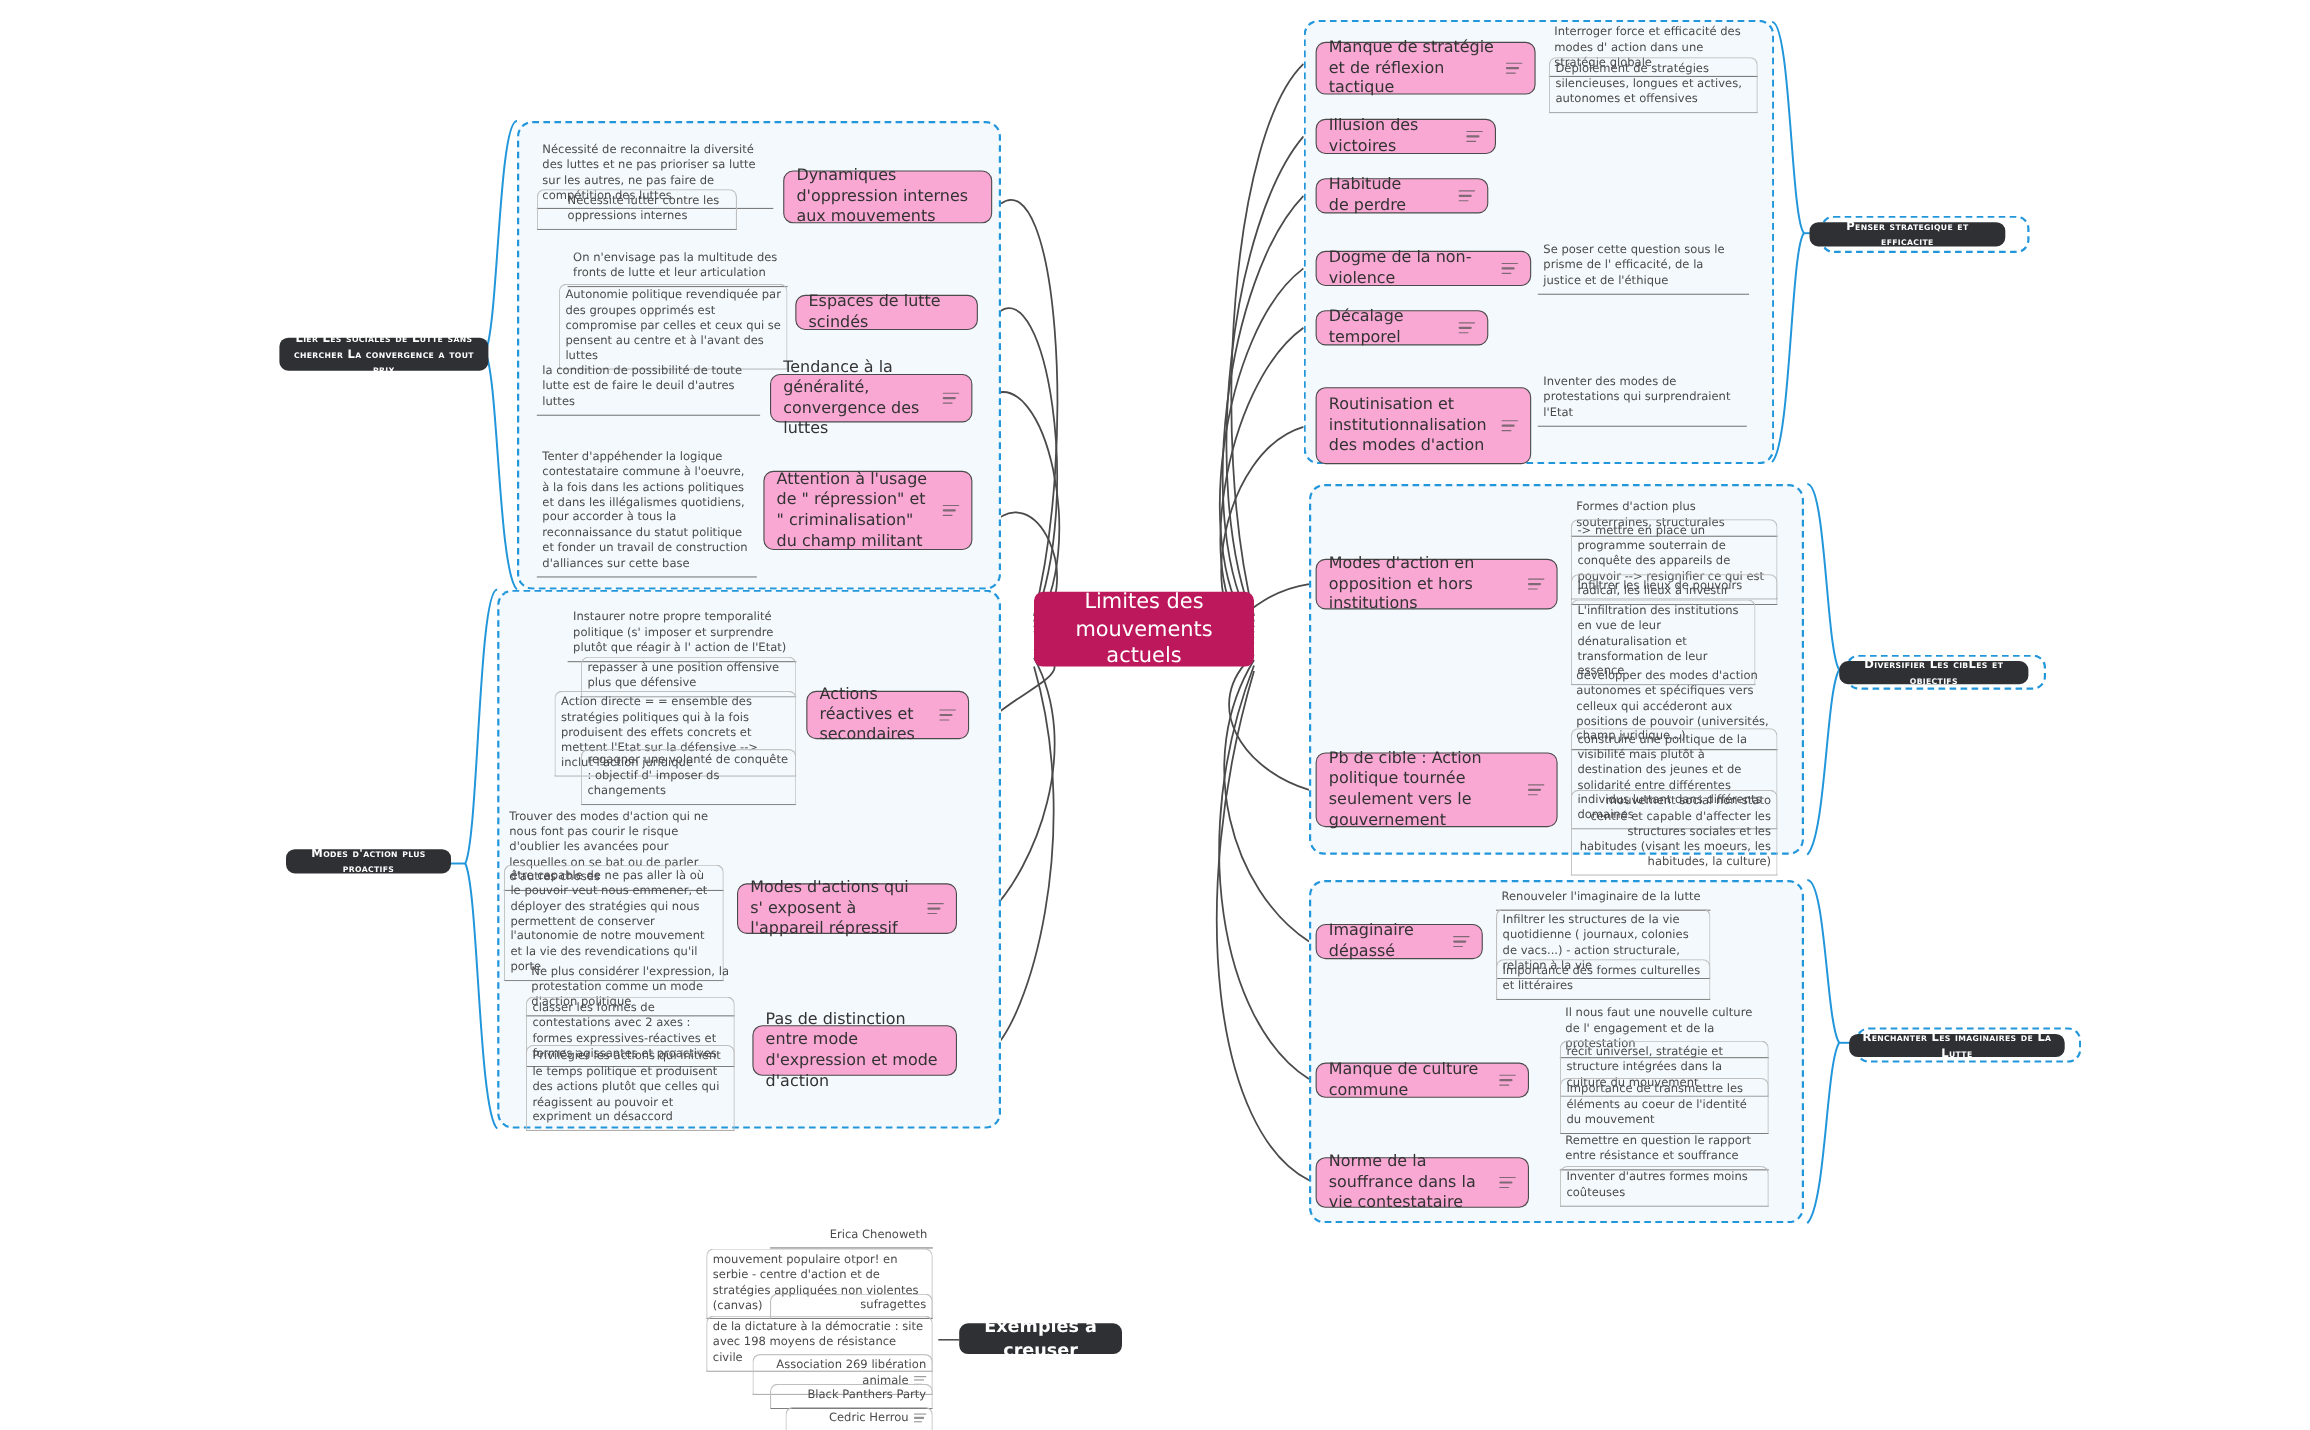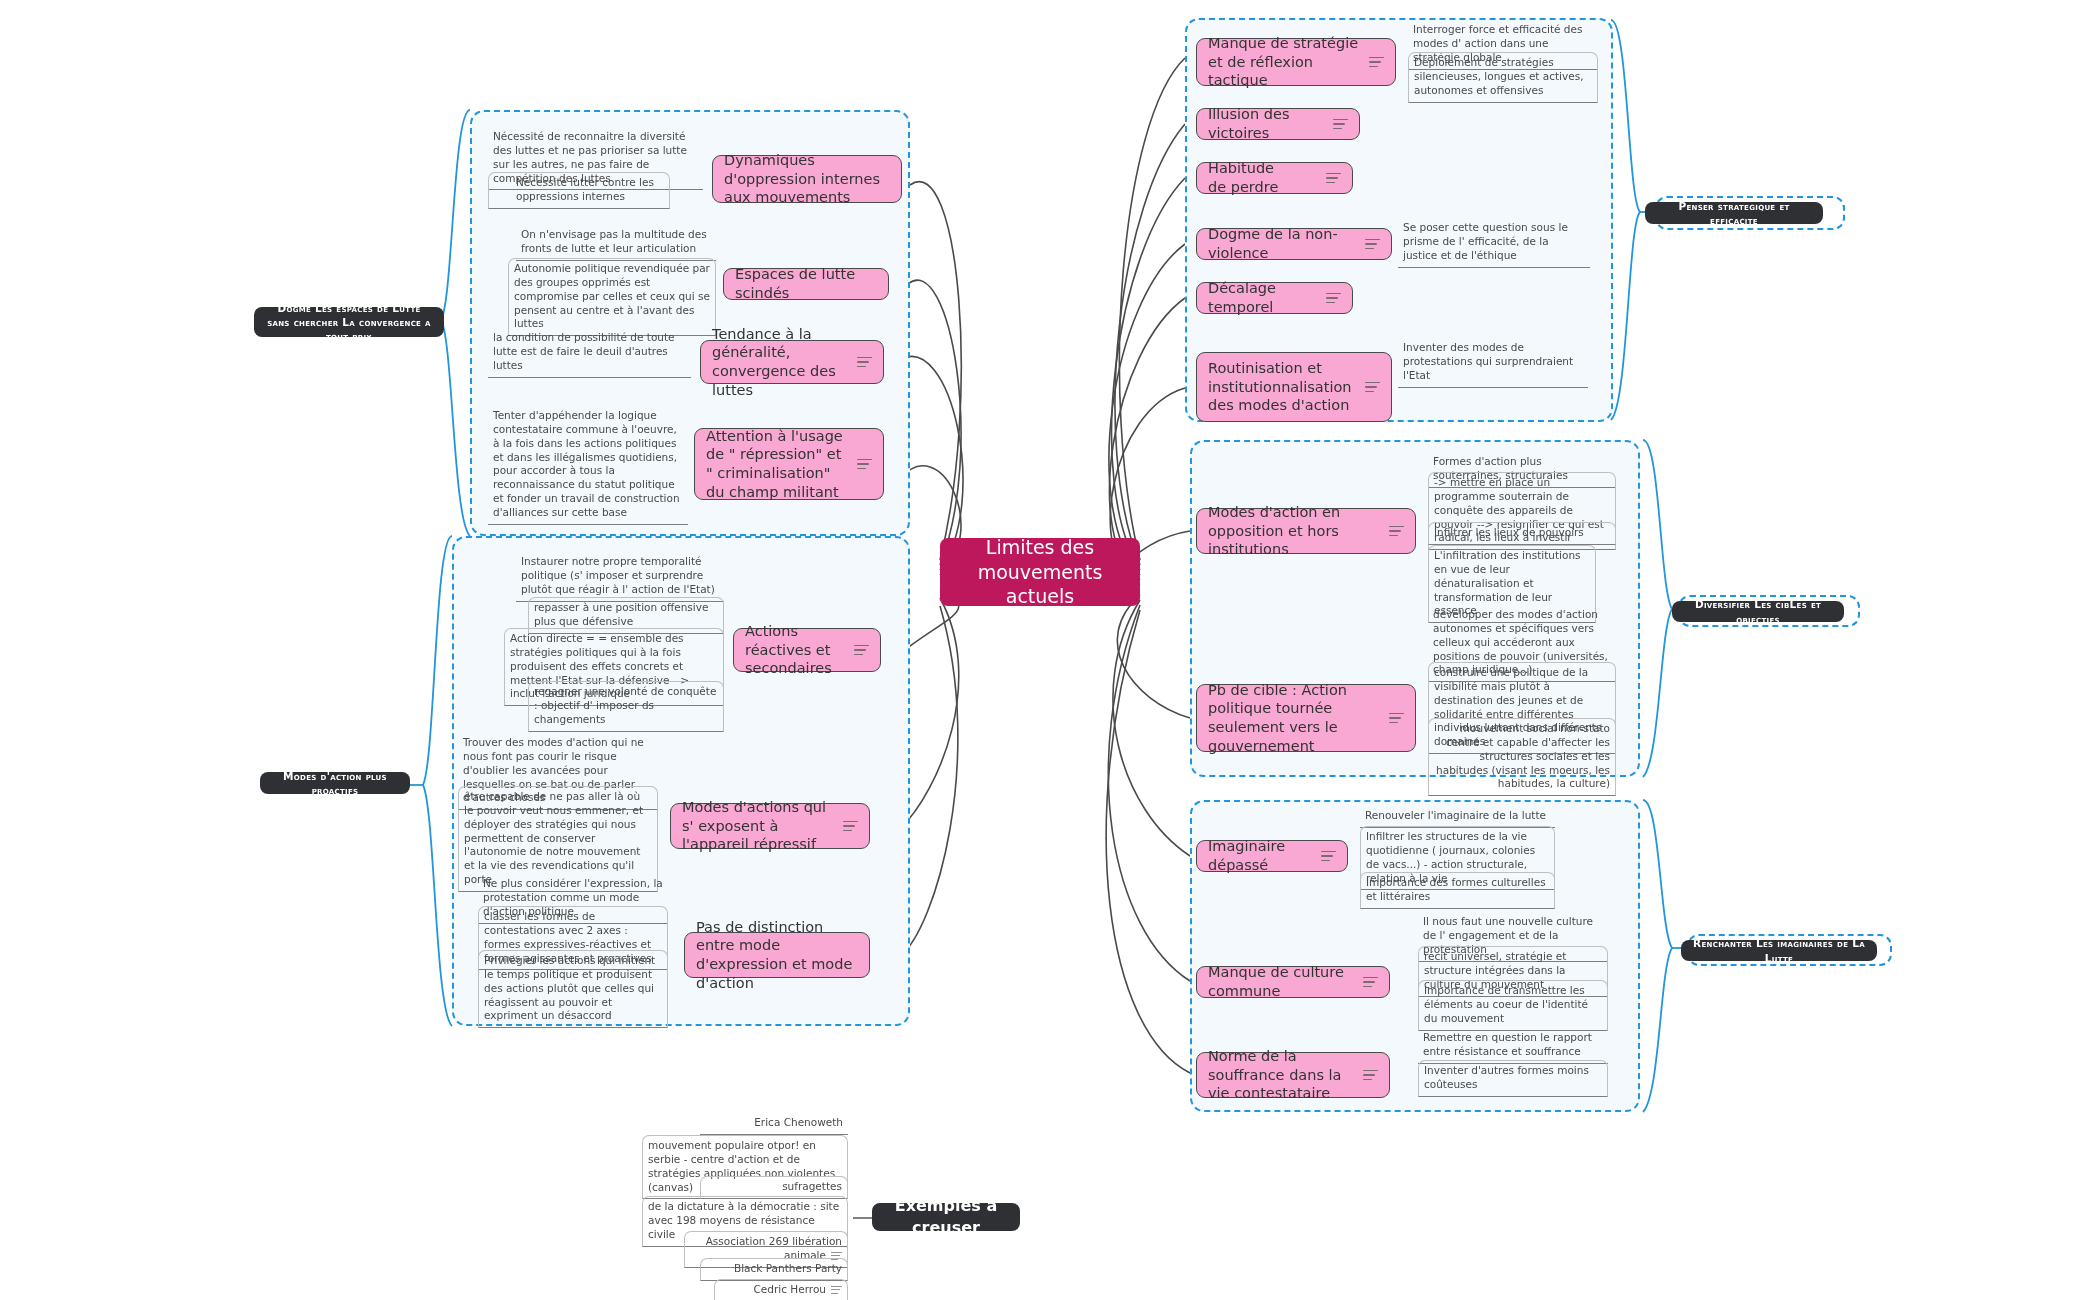--- a/index.html
+++ b/index.html
@@ -366,21 +366,21 @@
   <div class="tag" style="left:1672px;top:601px;width:172px;height:21px;">
     <span>Diversifier Les cibLes et objectifs</span>
   </div>
 
   <div class="tag-wrap" style="left:1687px;top:934px;width:205px;height:32px;"></div>
   <div class="tag" style="left:1681px;top:940px;width:196px;height:21px;">
     <span>Renchanter Les imaginaires de La Lutte</span>
   </div>
 
   <div class="tag" style="left:254px;top:307px;width:190px;height:30px;">
-    <span>Dogme Les espaces de Lutte sans chercher La convergence a tout prix</span>
+    <span>Lier Les sociales de Lutte sans chercher La convergence a tout prix</span>
   </div>
 
   <div class="tag" style="left:260px;top:772px;width:150px;height:22px;">
     <span>Modes d'action plus proactifs</span>
   </div>
 
   <div class="leaf l" style="left:700px;top:1113px;width:148px;text-align:right;">Erica Chenoweth</div>
   <div class="leaf l boxed" style="left:642px;top:1135px;width:206px;">mouvement populaire otpor! en serbie - centre d'action et de stratégies appliquées non violentes (canvas)</div>
   <div class="leaf l boxed" style="left:700px;top:1176px;width:148px;text-align:right;">sufragettes</div>
   <div class="leaf l boxed" style="left:642px;top:1196px;width:206px;">de la dictature à la démocratie : site avec 198 moyens de résistance civile</div>

